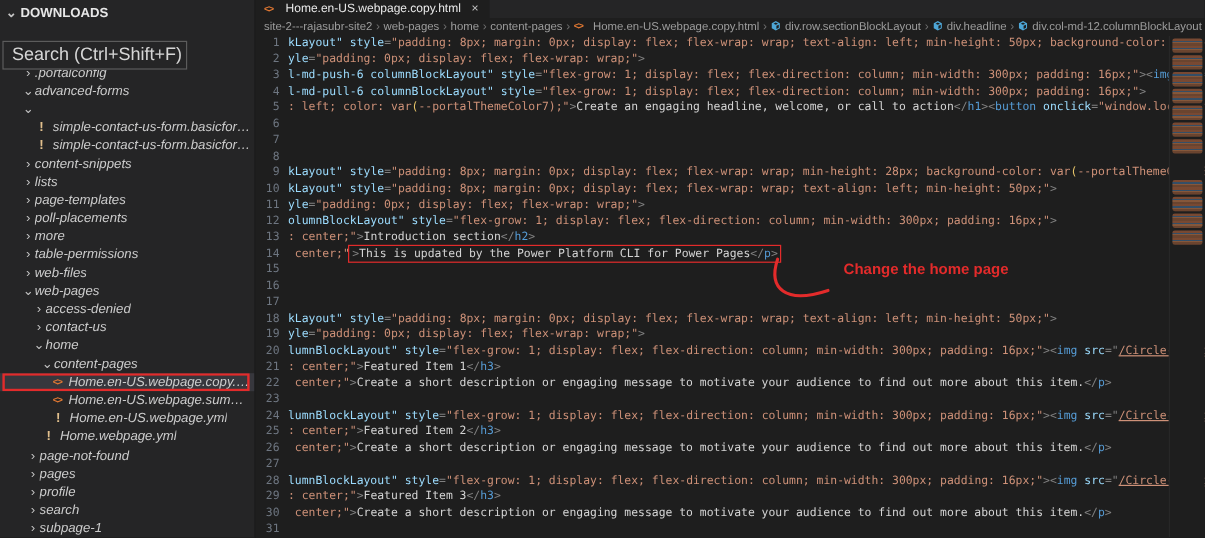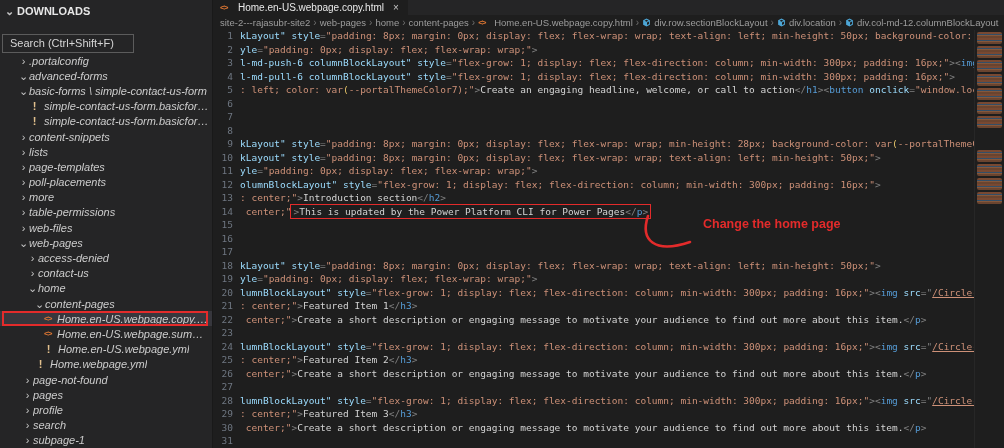--- a/index.html
+++ b/index.html
@@ -18,33 +18,33 @@
   .tree{position:absolute;top:53px;left:0;right:0;bottom:0;}
   .tree-row{height:15.2px;display:flex;align-items:center;white-space:nowrap;
             position:relative;overflow:hidden;cursor:pointer;}
   .tree-row.sel{background:#37373d;}
   .chev{width:11px;flex:none;color:#c5c5c5;font-size:11px;line-height:10px;text-align:center;}
   .lbl{overflow:hidden;text-overflow:ellipsis;font-style:italic;}
   .ficon-warn{color:#e2c08d;font-weight:bold;width:9px;flex:none;margin-right:5px;text-align:center;font-size:11px;}
   .ficon-html{color:#e37933;font-weight:bold;font-size:8px;width:13px;flex:none;letter-spacing:-1px;}
   .row-redbox{position:absolute;left:2px;right:4px;top:0;bottom:0;border:2px solid #e32b2b;pointer-events:none;}
   .tooltip{position:absolute;left:2px;top:34px;z-index:6;background:#252526;border:1px solid #5c5c5c;
-           color:#d6d6d6;font-size:11px;padding:2px 19px 3px 7px;}
+           color:#d6d6d6;font-size:15px;padding:2px 3px 3px 7px;}
   .sb-siterow{position:absolute;left:100px;top:38px;font-size:11px;color:#cccccc;}
 
   
   .editor{flex:1;position:relative;background:#1e1e1e;overflow:hidden;}
   .tabbar{height:15px;background:#252526;display:flex;align-items:stretch;}
   .tab{background:#1e1e1e;display:flex;align-items:center;padding:0 9px 0 7px;gap:5px;
        font-size:10px;color:#e9e9e9;cursor:pointer;}
   .tab .close{color:#c5c5c5;font-size:10px;margin-left:4px;}
   .breadcrumb{height:14px;display:flex;align-items:center;font-size:9.5px;color:#9d9d9d;
               padding-left:7px;white-space:nowrap;overflow:hidden;}
   .bc-sep{margin:0 3px;color:#6f6f6f;font-size:10px;}
-  .bc-item{display:flex;align-items:center;gap:3px;cursor:pointer;}
+  .bc-item{display:flex;align-items:flex-start;gap:3px;cursor:pointer;}
   .bc-cube{display:flex;align-items:center;}
 
   .code{position:absolute;top:29px;left:0;right:0;bottom:0;overflow:hidden;
         font-family:"DejaVu Sans Mono",monospace;font-size:9.5px;line-height:13.5px;white-space:pre;}
   .line{display:flex;height:13.5px;}
   .ln{width:20px;flex:none;text-align:right;color:#6e7681;margin-right:7px;}
   .tk-attr{color:#9cdcfe;}
   .tk-str{color:#ce9178;}
   .tk-tag{color:#569cd6;}
   .tk-pun{color:#808080;}
@@ -78,21 +78,20 @@
         <div class="tree-row" style="padding-left: 18px;">
           <span class="chev">›</span>
           <span class="lbl">.portalconfig</span>
         </div>
         <div class="tree-row" style="padding-left: 18px;">
           <span class="chev">⌄</span>
           <span class="lbl">advanced-forms</span>
         </div>
         <div class="tree-row" style="padding-left: 18px;">
           <span class="chev">⌄</span>
-          <span class="lbl">basic-forms \ simple-contact-us-form</span>
         </div>
         <div class="tree-row" style="padding-left: 30px;">
           <span class="ficon-warn">!</span>
           <span class="lbl">simple-contact-us-form.basicform.basicfo...</span>
         </div>
         <div class="tree-row" style="padding-left: 30px;">
           <span class="ficon-warn">!</span>
           <span class="lbl">simple-contact-us-form.basicform.yml</span>
         </div>
         <div class="tree-row" style="padding-left: 18px;">
@@ -222,21 +221,21 @@
           </span>
           <span class="bc-lbl">div.row.sectionBlockLayout</span>
         </span>
         <span class="bc-sep">›</span>
         <span class="bc-item">
           <span class="bc-cube">
             <svg width="9" height="9" viewBox="0 0 16 16">
               <path fill="#4da6d6" d="M8 1 L14 4.2 V11.8 L8 15 L2 11.8 V4.2 Z M8 3.1 L4.7 4.8 L8 6.5 L11.3 4.8 Z M3.6 6.3 L7.1 8.1 V12.6 L3.6 10.8 Z M12.4 6.3 L8.9 8.1 V12.6 L12.4 10.8 Z"></path>
             </svg>
           </span>
-          <span class="bc-lbl">div.location</span>
+          <span class="bc-lbl">div.headline</span>
         </span>
         <span class="bc-sep">›</span>
         <span class="bc-item">
           <span class="bc-cube">
             <svg width="9" height="9" viewBox="0 0 16 16">
               <path fill="#4da6d6" d="M8 1 L14 4.2 V11.8 L8 15 L2 11.8 V4.2 Z M8 3.1 L4.7 4.8 L8 6.5 L11.3 4.8 Z M3.6 6.3 L7.1 8.1 V12.6 L3.6 10.8 Z M12.4 6.3 L8.9 8.1 V12.6 L12.4 10.8 Z"></path>
             </svg>
           </span>
           <span class="bc-lbl">div.col-md-12.columnBlockLayout</span>
         </span>

